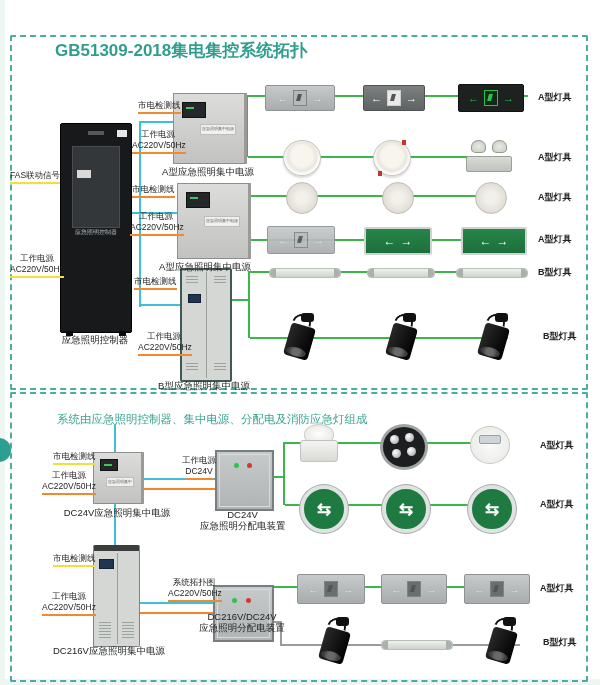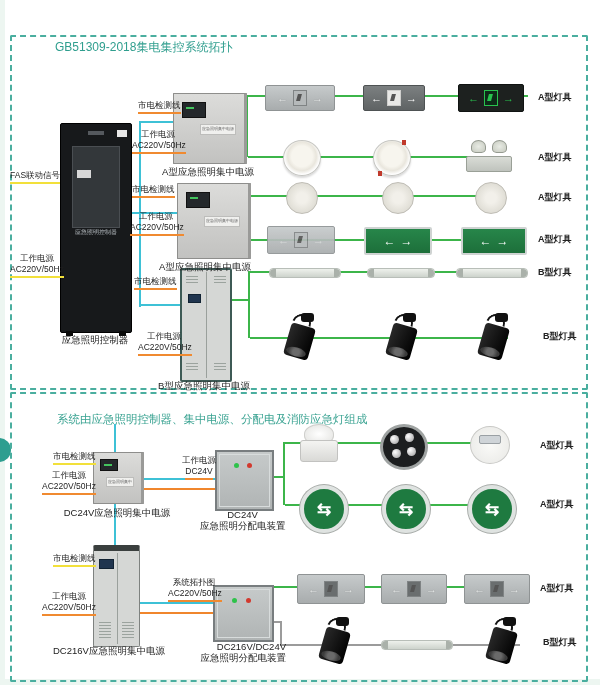--- a/index.html
+++ b/index.html
@@ -6,21 +6,21 @@
   #stage{position:relative;width:600px;height:685px;background:#ffffff;overflow:hidden;
          font-family:"Liberation Sans", sans-serif;}
   
   .edge-l{position:absolute;left:0;top:0;width:5px;height:685px;background:#edf6f1;}
   .edge-b{position:absolute;left:0;top:679px;width:600px;height:6px;background:#edf6f1;}
   .halfdot{position:absolute;left:-13px;top:438px;width:24px;height:24px;border-radius:50%;background:#2e9e90;}
 
   
   .title{position:absolute;left:55px;top:2px;font-size:27px;font-weight:bold;color:#2a9c8b;letter-spacing:2px;}
   .sec-border{position:absolute;border:2px dashed #4aae9f;border-radius:2px;}
-  .h1{position:absolute;font-size:12px;font-weight:normal;color:#2f9e8e;}
+  .h1{position:absolute;font-size:17px;font-weight:bold;color:#2f9e8e;}
   .sub{position:absolute;font-size:11.5px;color:#3aa392;}
 
   
   .w{position:absolute;z-index:1;}
   .cy{background:#3ec1d6;} .gn{background:#3cb54a;} .og{background:#f0862c;} .gy{background:#9b9b9b;}
 
   
   .lbl{position:absolute;font-size:8.5px;color:#1e1e1e;line-height:11px;text-align:center;white-space:nowrap;z-index:3;}
   .un{display:inline-block;padding-bottom:1px;border-bottom:2px solid;}
   .un-o{border-color:#f08a30;} .un-y{border-color:#f2e03a;}
@@ -372,21 +372,21 @@
   <div class="dn" style="left:53px;top:645px;width:110px;">DC216V应急照明集中电源</div>
 
   <div class="dbox" style="left:213px;top:585px;width:57px;height:53px;">
     <div class="dg"></div>
     <div class="dr"></div>
   </div>
   <div class="lbl" style="left:168px;top:577px;width:52px;">
     <div>系统拓扑图</div>
     <div><span class="un un-o">AC220V/50Hz</span></div>
   </div>
-  <div class="dn" style="left:198px;top:641px;width:88px;text-align:right;">
+  <div class="dn" style="left:198px;top:611px;width:88px;">
     <div>DC216V/DC24V</div>
     <div>应急照明分配电装置</div>
   </div>
 
   <div class="sign sign-silver" style="left:297px;top:574px;width:66px;height:28px;">
     <span class="arr">←</span>
     <span class="fig" style="background:#6a6e6f;"></span>
     <span class="arr">→</span>
   </div>
   <div class="sign sign-silver" style="left:381px;top:574px;width:64px;height:28px;">

